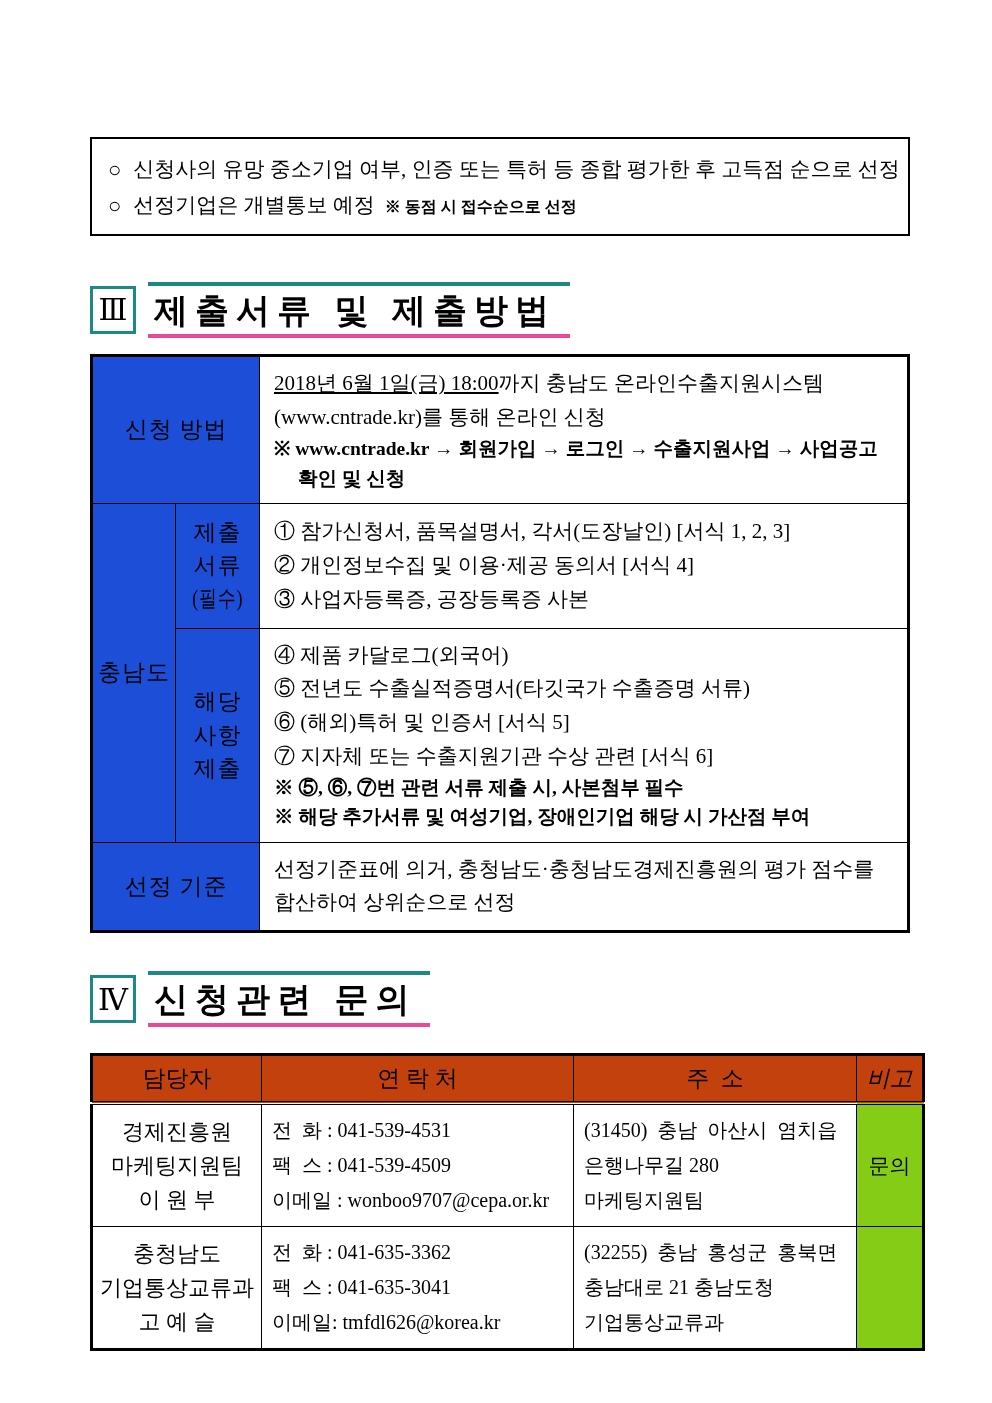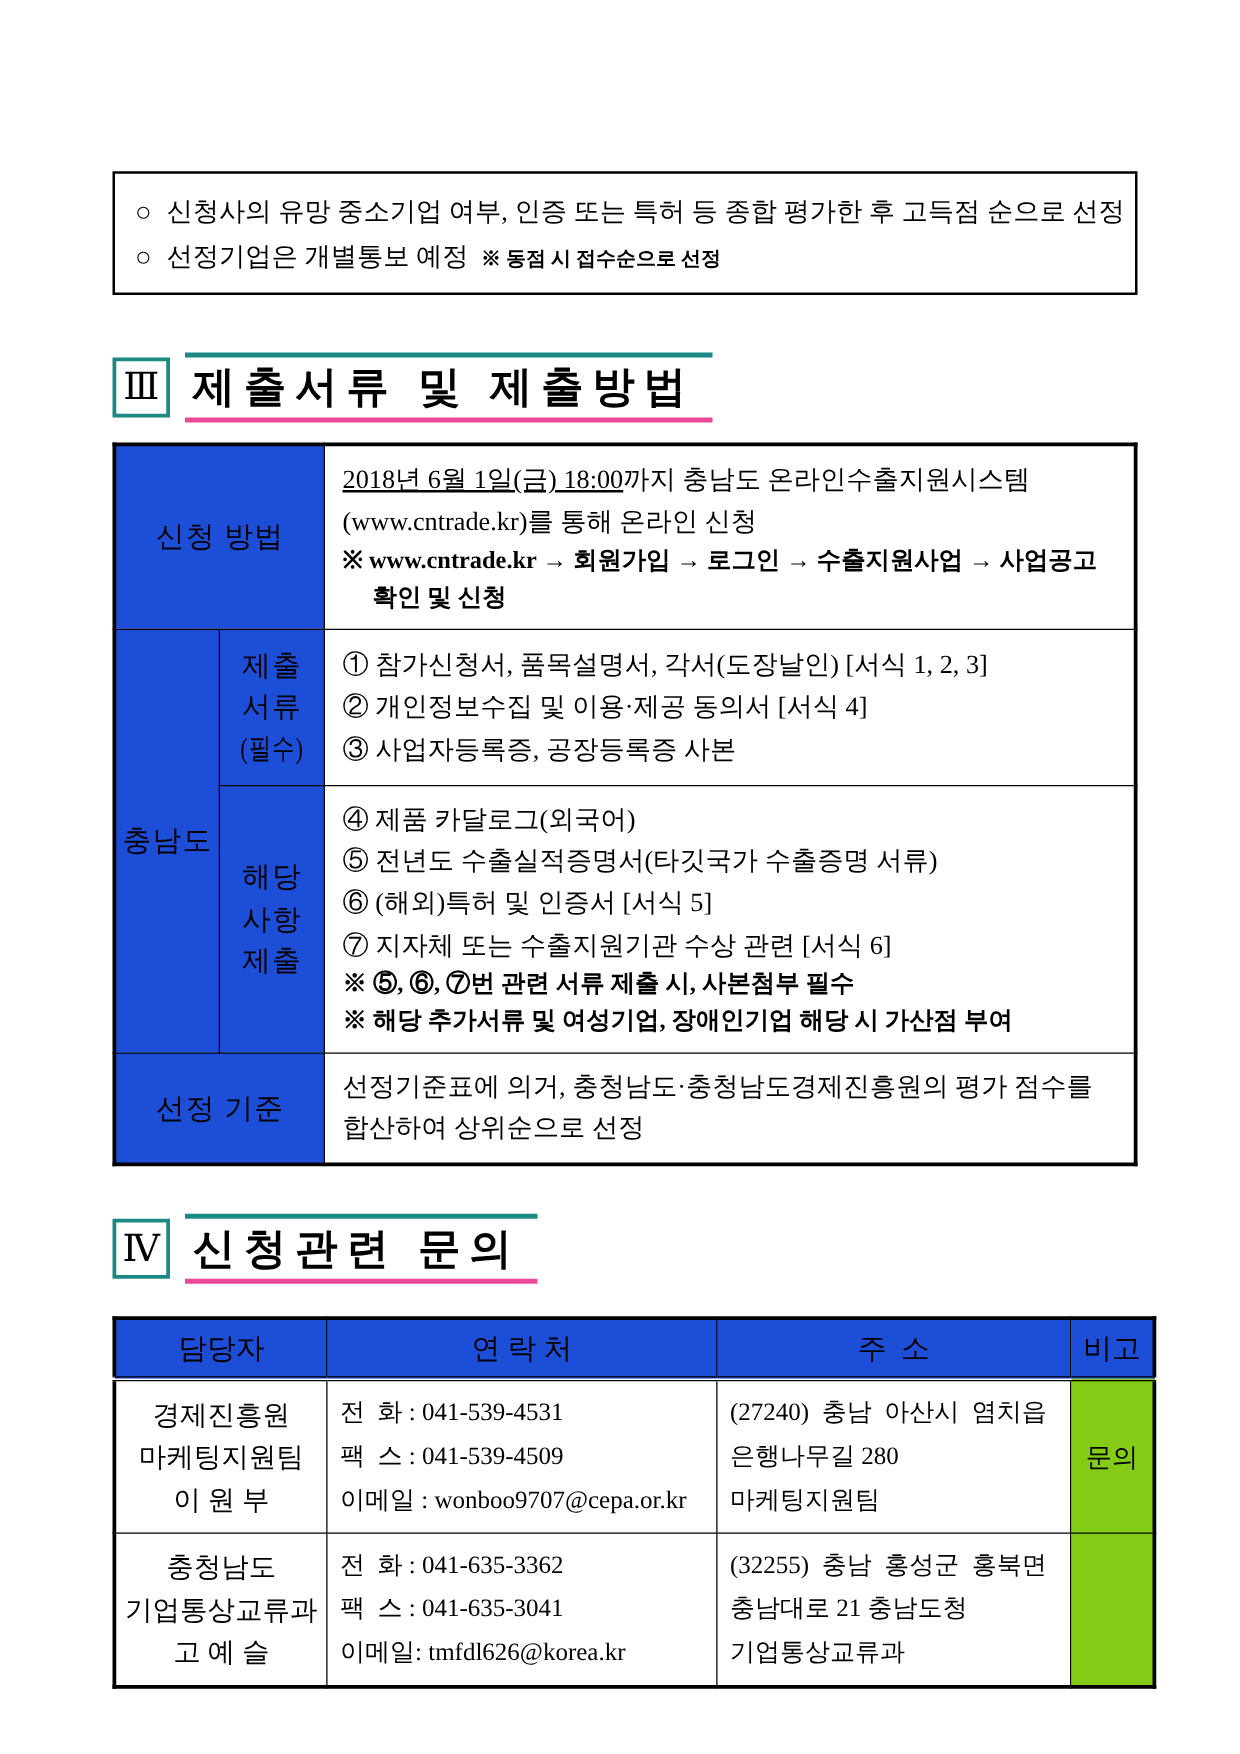--- a/index.html
+++ b/index.html
@@ -74,32 +74,32 @@
   .underline { text-decoration:underline; }
   .bold-note { font-weight:bold; font-size:19.5px; line-height:1.5; }
   .bold-note-indent { font-weight:bold; font-size:19.5px; line-height:1.5; padding-left:24px; }
   .sub-label-line { display:block; line-height:1.45; }
   .squish { display:inline-block; transform:scaleX(0.78); transform-origin:center; }
   .doc-item { display:block; }
 
   
   .t2 { margin-top:26px; }
   .t2 .header-cell {
-    background:#1d4ed8;
+    background:#c2410c;
     text-align:center;
     font-size:23px;
     font-weight:normal;
     padding:7px 2px;
     border-bottom:4px double #000;
     white-space:pre;
   }
   .t2 .c-person { width:170px; }
   .t2 .c-contact { width:312px; }
   .t2 .c-addr { width:283px; }
-  .t2 .c-note { width:67px; }
+  .t2 .c-note { width:67px;font-style:italic; }
   .person-cell { text-align:center; font-size:22px; line-height:1.55; padding:8px 2px; background:#fff; }
   .person-line { display:block; white-space:pre; }
   .contact-cell { font-size:20px; line-height:1.75; padding:8px 10px; background:#fff; }
   .contact-line { display:block; white-space:pre-wrap; }
   .addr-cell { font-size:20px; line-height:1.75; padding:8px 10px; background:#fff; }
   .addr-line { display:block; white-space:pre-wrap; }
   .note-cell { text-align:center; font-size:21px; background:#84cc16; }
 </style>
 </head>
 <body>
@@ -187,21 +187,21 @@
         <span class="person-line">경제진흥원</span>
         <span class="person-line">마케팅지원팀</span>
         <span class="person-line">이 원 부</span>
       </td>
       <td class="contact-cell">
         <span class="contact-line">전  화 : 041-539-4531</span>
         <span class="contact-line">팩  스 : 041-539-4509</span>
         <span class="contact-line">이메일 : wonboo9707@cepa.or.kr</span>
       </td>
       <td class="addr-cell">
-        <span class="addr-line">(27240)  충남  아산시  염치읍</span>
+        <span class="addr-line">(31450)  충남  아산시  염치읍</span>
         <span class="addr-line">은행나무길 280</span>
         <span class="addr-line">마케팅지원팀</span>
       </td>
       <td class="note-cell">문의</td>
     </tr>
     <tr style="height:118px;">
       <td class="person-cell">
         <span class="person-line">충청남도</span>
         <span class="person-line">기업통상교류과</span>
         <span class="person-line">고 예 슬</span>

